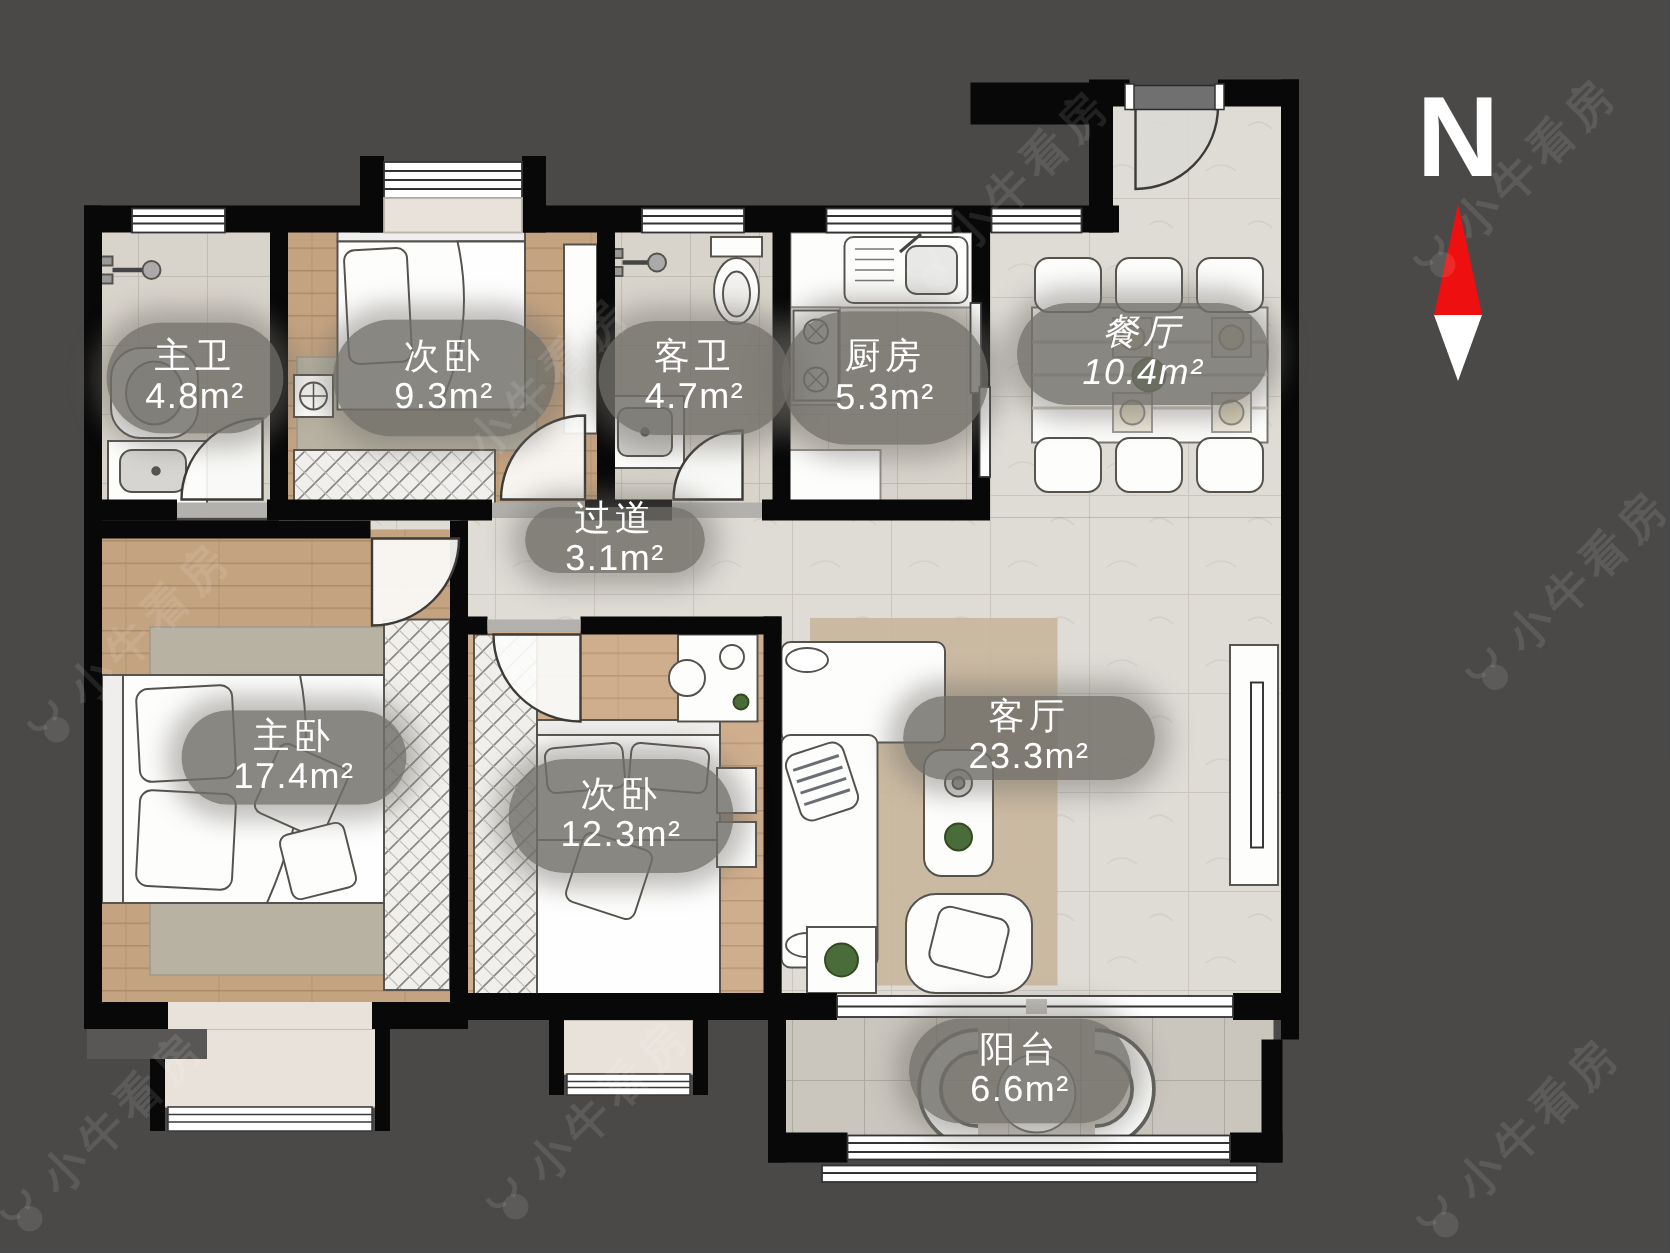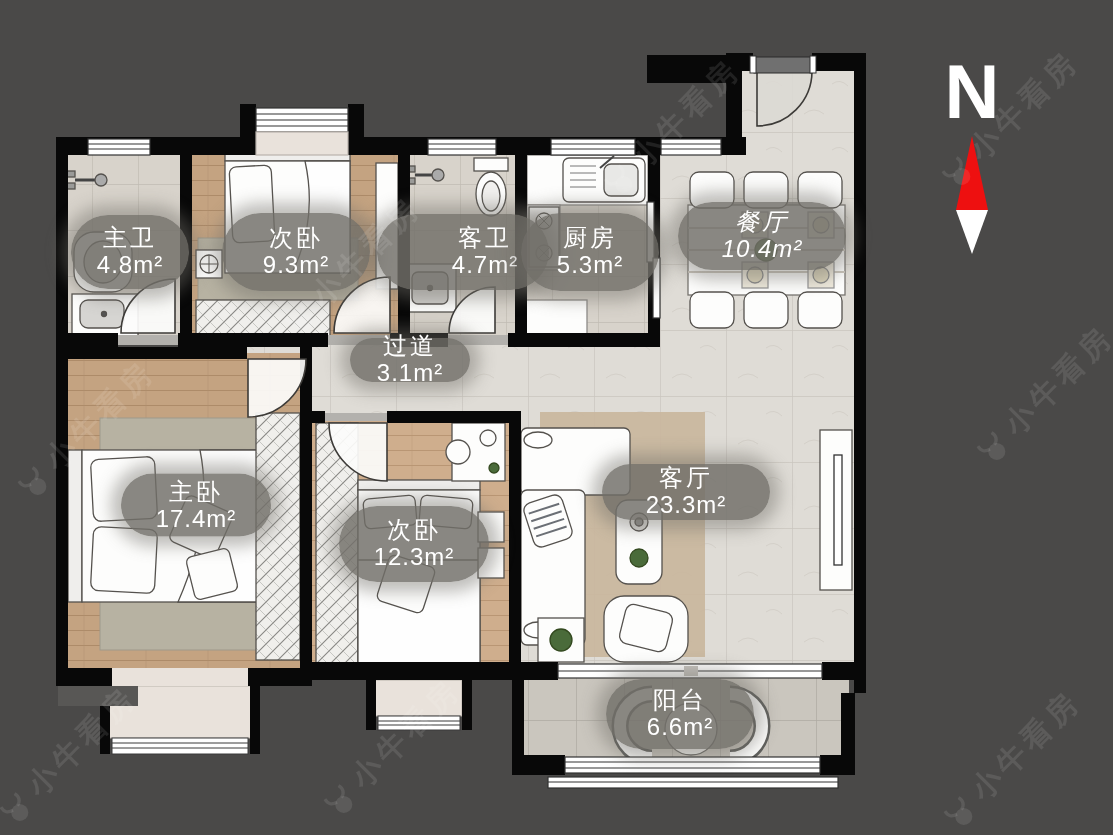--- a/index.html
+++ b/index.html
@@ -354,25 +354,25 @@
 
 <div>
   <div class="room-label" style="left:130px;top:252px;width:118px;height:74px;">
     <span class="rname">主卫</span>
     <span class="rarea">4.8m²</span>
   </div>
   <div class="room-label" style="left:296px;top:252px;width:148px;height:78px;">
     <span class="rname">次卧</span>
     <span class="rarea">9.3m²</span>
   </div>
-  <div class="room-label" style="left:463px;top:252px;width:128px;height:76px;padding-left:44px;">
+  <div class="room-label" style="left:463px;top:252px;width:128px;height:76px;">
     <span class="rname">客卫</span>
     <span class="rarea">4.7m²</span>
   </div>
-  <div class="room-label" style="left:590px;top:252px;width:138px;height:78px;">
+  <div class="room-label" style="left:590px;top:252px;width:138px;height:89px;">
     <span class="rname">厨房</span>
     <span class="rarea">5.3m²</span>
   </div>
   <div class="room-label" style="left:762px;top:236px;width:168px;height:68px;font-style:italic;">
     <span class="rname">餐厅</span>
     <span class="rarea">10.4m²</span>
   </div>
   <div class="room-label" style="left:410px;top:360px;width:120px;height:44px;">
     <span class="rname">过道</span>
     <span class="rarea">3.1m²</span>

